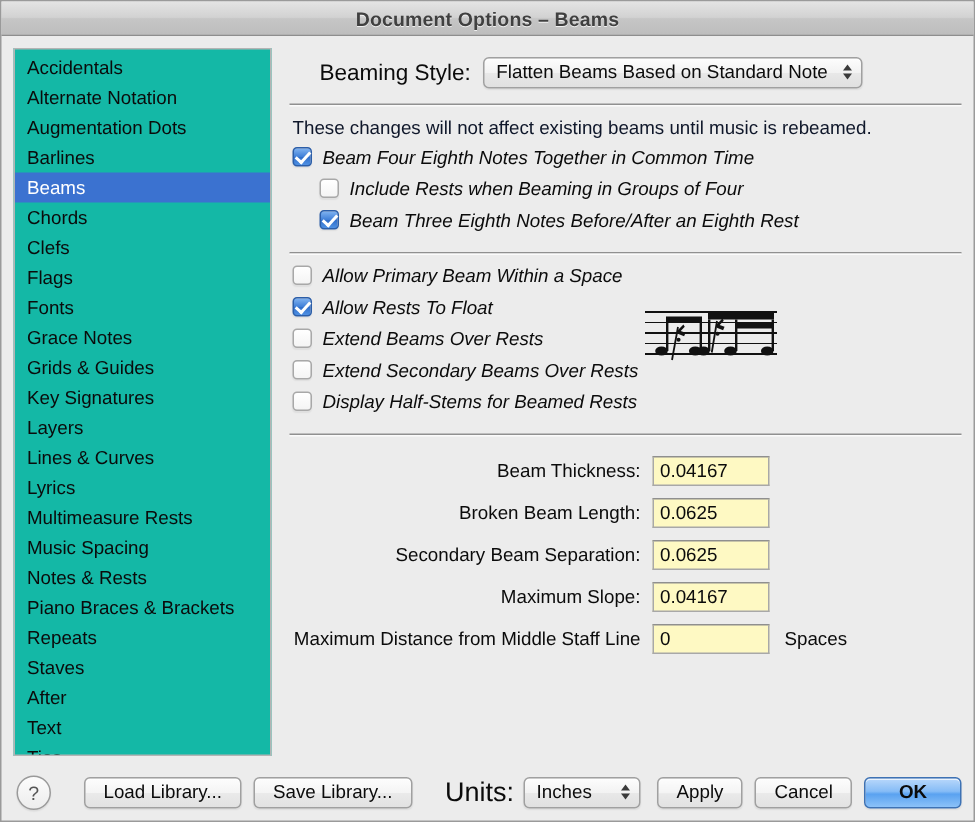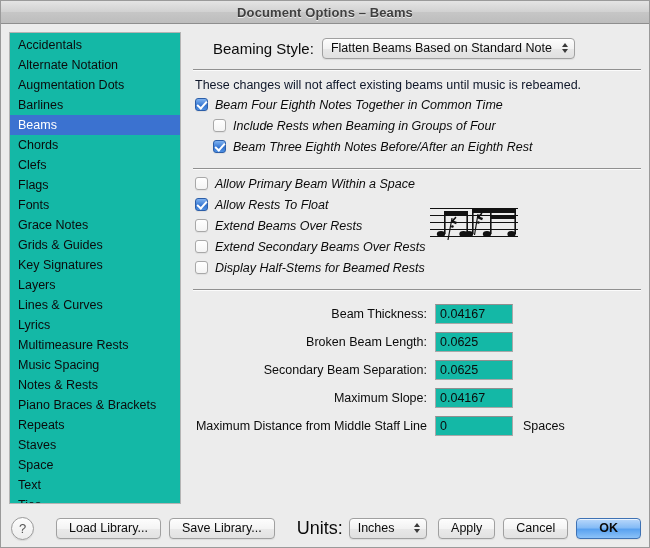--- a/index.html
+++ b/index.html
@@ -214,21 +214,21 @@
     font-size: 12.5px;
     color: #0b0b0b;
     padding-right: 8px;
     box-sizing: border-box;
     white-space: nowrap;
   }
   .textfield {
     width: 78px;
     height: 20px;
     box-sizing: border-box;
-    background: #14b8a6;
+    background: #fef9c3;
     border: 1px solid #a8a8a8;
     border-top-color: #8f8f8f;
     font-size: 12.5px;
     color: #0b0b0b;
     line-height: 18px;
     padding: 0 4px;
     font-family: "Liberation Sans", sans-serif;
     outline: none;
   }
   .suffix {
@@ -314,21 +314,21 @@
           <li class="sidebar-item">Key Signatures</li>
           <li class="sidebar-item">Layers</li>
           <li class="sidebar-item">Lines &amp; Curves</li>
           <li class="sidebar-item">Lyrics</li>
           <li class="sidebar-item">Multimeasure Rests</li>
           <li class="sidebar-item">Music Spacing</li>
           <li class="sidebar-item">Notes &amp; Rests</li>
           <li class="sidebar-item">Piano Braces &amp; Brackets</li>
           <li class="sidebar-item">Repeats</li>
           <li class="sidebar-item">Staves</li>
-          <li class="sidebar-item">Space</li>
+          <li class="sidebar-item">After</li>
           <li class="sidebar-item">Text</li>
           <li class="sidebar-item">Ties</li>
         </ul>
     </div>
 
     <div class="panel">
 
       <div class="row-style">
         <span class="label-style">Beaming Style:</span>
         <span class="popup">

